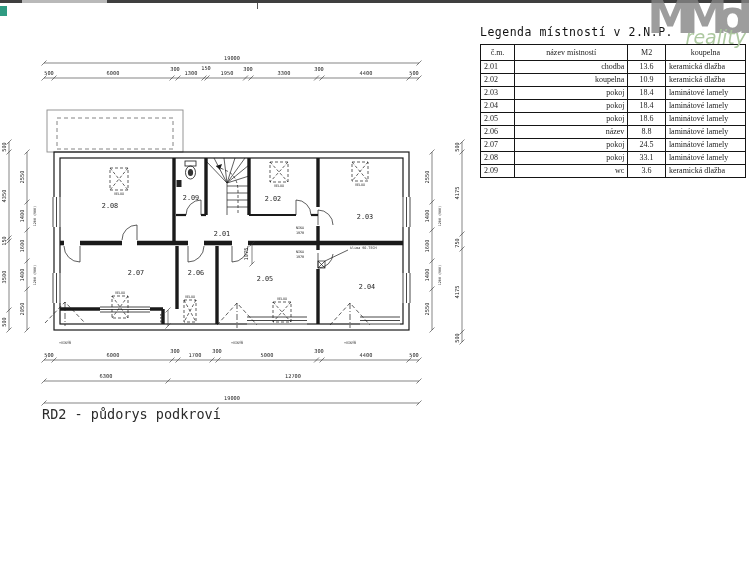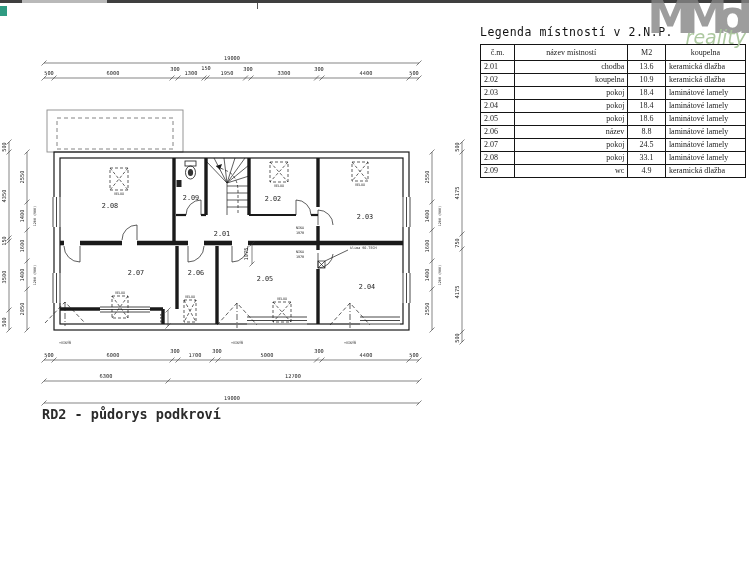--- a/index.html
+++ b/index.html
@@ -26,21 +26,21 @@
   .wm-logo{position:absolute;right:2px;top:0;font-family:"DejaVu Sans",sans-serif;
       font-weight:bold;font-size:46px;color:#858585;opacity:.8;letter-spacing:-11px;}
   .wm-sub{position:absolute;right:3px;top:36px;font-family:"DejaVu Sans",sans-serif;
       font-style:italic;font-size:19px;color:#a9c69b;opacity:.95;}
   
   .plan{position:absolute;left:0;top:0;}
   svg text{font-family:"DejaVu Sans Mono","Liberation Mono",monospace;fill:#222;}
   .d{font-size:5.3px;}
   .r{font-size:6.8px;}
   .s{font-size:3.4px;}
-  .title-block{position:absolute;left:42px;top:406px;font-size:13.5px;color:#2b2b2b;font-weight:bold;}
+  .title-block{position:absolute;left:42px;top:406px;font-size:13.5px;color:#2b2b2b;}
 </style>
 </head>
 <body>
 <div class="canvas">
 
 <div class="topbar">
   <div class="topbar-light"></div>
 </div>
 <div class="topbar-tick"></div>
 <div class="green-chip"></div>
@@ -416,21 +416,21 @@
     </tr>
     <tr>
       <td class="c0">2.08</td>
       <td class="c1">pokoj</td>
       <td class="c2">33.1</td>
       <td class="c3">laminátové lamely</td>
     </tr>
     <tr>
       <td class="c0">2.09</td>
       <td class="c1">wc</td>
-      <td class="c2">4.9</td>
+      <td class="c2">3.6</td>
       <td class="c3">keramická dlažba</td>
     </tr>
   </tbody>
       </table>
 </div>
 
 <div class="wm">
   <div class="wm-logo">MMoli</div>
   <div class="wm-sub">reality</div>
 </div>

